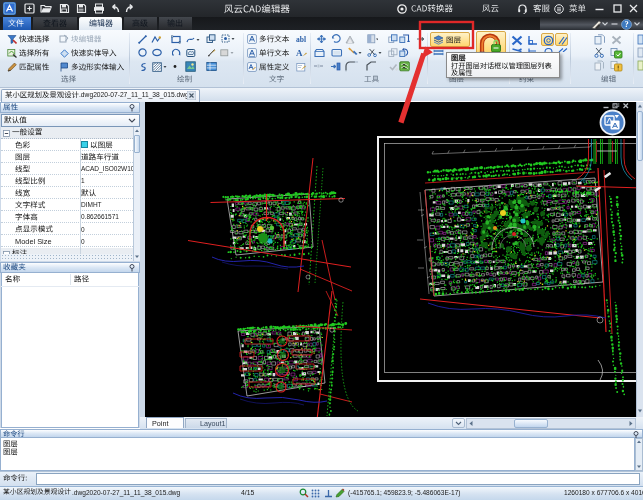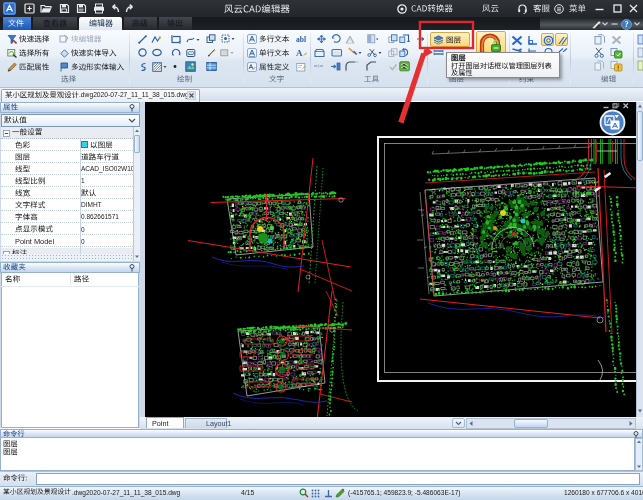--- a/index.html
+++ b/index.html
@@ -720,21 +720,21 @@
       <g transform="translate(0,6.69) scale(0.007600)" style="fill:#1a1a1a">
         <use href="#g70b9"></use>
         <use href="#g663e" x="1000"></use>
         <use href="#g793a" x="2000"></use>
         <use href="#g6a21" x="3000"></use>
         <use href="#g5f0f" x="4000"></use>
       </g>
     </svg></div>
 <div style="position:absolute;left:81.0px;top:226.5px;font:6.5px 'Liberation Sans',sans-serif;color:#1a1a1a;white-space:pre;line-height:1">0</div>
 <div style="position:absolute;left:1px;top:235.4px;width:132px;height:12.1px;border-bottom:1px dotted #c2cfdc"></div>
-<div style="position:absolute;left:15.0px;top:238.0px;font:7.4px 'Liberation Sans',sans-serif;color:#1a1a1a;white-space:pre;line-height:1">Point Model</div>
+<div style="position:absolute;left:15.0px;top:238.0px;font:7.4px 'Liberation Sans',sans-serif;color:#1a1a1a;white-space:pre;line-height:1">Model Size</div>
 <div style="position:absolute;left:81.0px;top:238.6px;font:6.5px 'Liberation Sans',sans-serif;color:#1a1a1a;white-space:pre;line-height:1">0</div>
 <div style="position:absolute;left:1px;top:247.5px;width:132px;height:12.1px;background:#e9edf2;border-bottom:1px dotted #aebccc"></div>
 <svg style="position:absolute;left:3.0px;top:250.5px;" width="7.0" height="7.0" viewBox="0 0 7.0 7.0">
     <rect x="0.5" y="0.5" width="6" height="6" fill="#fff" stroke="#8092a8" stroke-width="0.8"></rect>
     <path d="M1.8 3.5 h3.4" stroke="#303848" stroke-width="0.9"></path>
   </svg>
 <div style="position:absolute;left:12.0px;top:249.3px;line-height:0"><svg width="15.2" height="8.8" viewBox="0 0 15.2 8.8" style="overflow:visible">
       <g transform="translate(0,6.69) scale(0.007600)" style="fill:#1a1a1a">
         <use href="#g6807"></use>
         <use href="#g6ce8" x="1000"></use>
@@ -989,21 +989,21 @@
     <path d="M1 4.5 l2 -3 2 3z" fill="#5a7088"></path>
   </svg>
 <svg style="position:absolute;left:636.5px;top:408.0px;" width="6.0" height="7.0" viewBox="0 0 6.0 7.0">
     <path d="M1 1.5 l2 3 2 -3z" fill="#5a7088"></path>
   </svg>
 <div style="position:absolute;left:636.5px;top:111.0px;width:6.0px;height:50.0px;background:linear-gradient(90deg,#f6fafe,#c2d6ee);border:1px solid #98b2d0;border-radius:2px"></div>
 <div style="position:absolute;left:140px;top:417px;width:503px;height:12px;background:linear-gradient(#eef3f9,#d6e2f0)"></div>
 <div style="position:absolute;left:146px;top:417px;width:38px;height:11px;background:#fdfdfe;border:1px solid #92a8c4;border-bottom:none"></div>
 <div style="position:absolute;left:152.0px;top:419.5px;font:7.2px 'Liberation Sans',sans-serif;color:#1a1a1a;white-space:pre;line-height:1">Point</div>
 <div style="position:absolute;left:185px;top:418px;width:42px;height:10px;background:linear-gradient(#e2e9f2,#ccd9e9);border:1px solid #a2b4ca;border-bottom:none"></div>
-<div style="position:absolute;left:206px;top:419.8px;font:7.2px 'Liberation Sans',sans-serif;color:#3a4a5e;white-space:pre;line-height:1">Layout1</div>
+<div style="position:absolute;left:200px;top:419.8px;font:7.2px 'Liberation Sans',sans-serif;color:#3a4a5e;white-space:pre;line-height:1">Layout1</div>
 <div style="position:absolute;left:452px;top:418px;width:13px;height:10px;background:linear-gradient(#f2f6fb,#dce6f2);border:1px solid #a8bacf;border-radius:2px"></div>
 <svg style="position:absolute;left:455.0px;top:421.0px;" width="7.0" height="5.0" viewBox="0 0 7.0 5.0">
     <path d="M1 1 l2.5 2.5 L6 1" fill="none" stroke="#50637a" stroke-width="1.1"></path>
   </svg>
 <div style="position:absolute;left:466px;top:417.5px;width:170px;height:11px;background:#dae3ef;border:1px solid #b2c2d6"></div>
 <svg style="position:absolute;left:468.0px;top:420.0px;" width="6.0" height="7.0" viewBox="0 0 6.0 7.0">
     <path d="M4.5 1 l-3 2.5 3 2.5z" fill="#5a7088"></path>
   </svg>
 <svg style="position:absolute;left:628.0px;top:420.0px;" width="6.0" height="7.0" viewBox="0 0 6.0 7.0">
     <path d="M1.5 1 l3 2.5 -3 2.5z" fill="#5a7088"></path>

